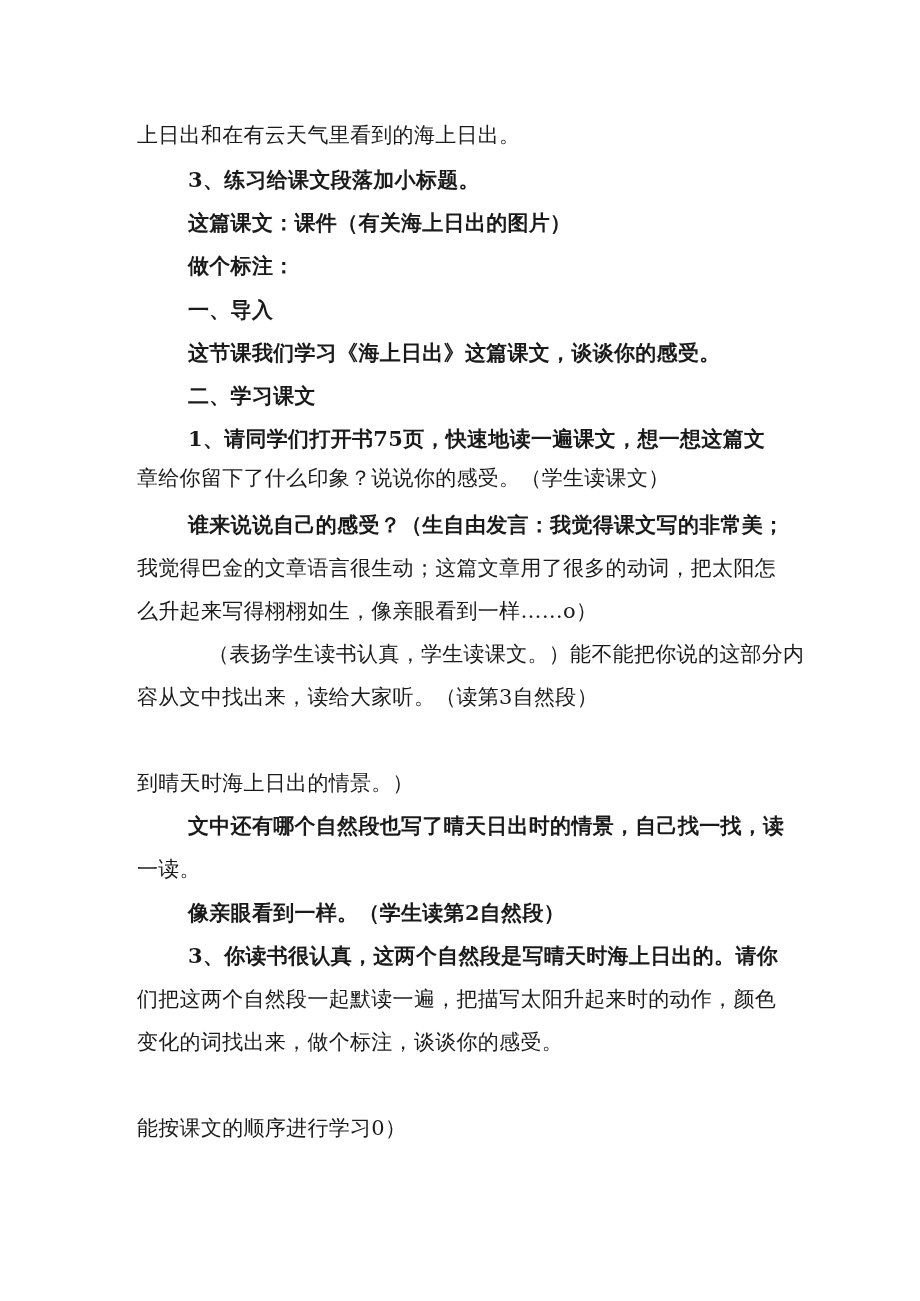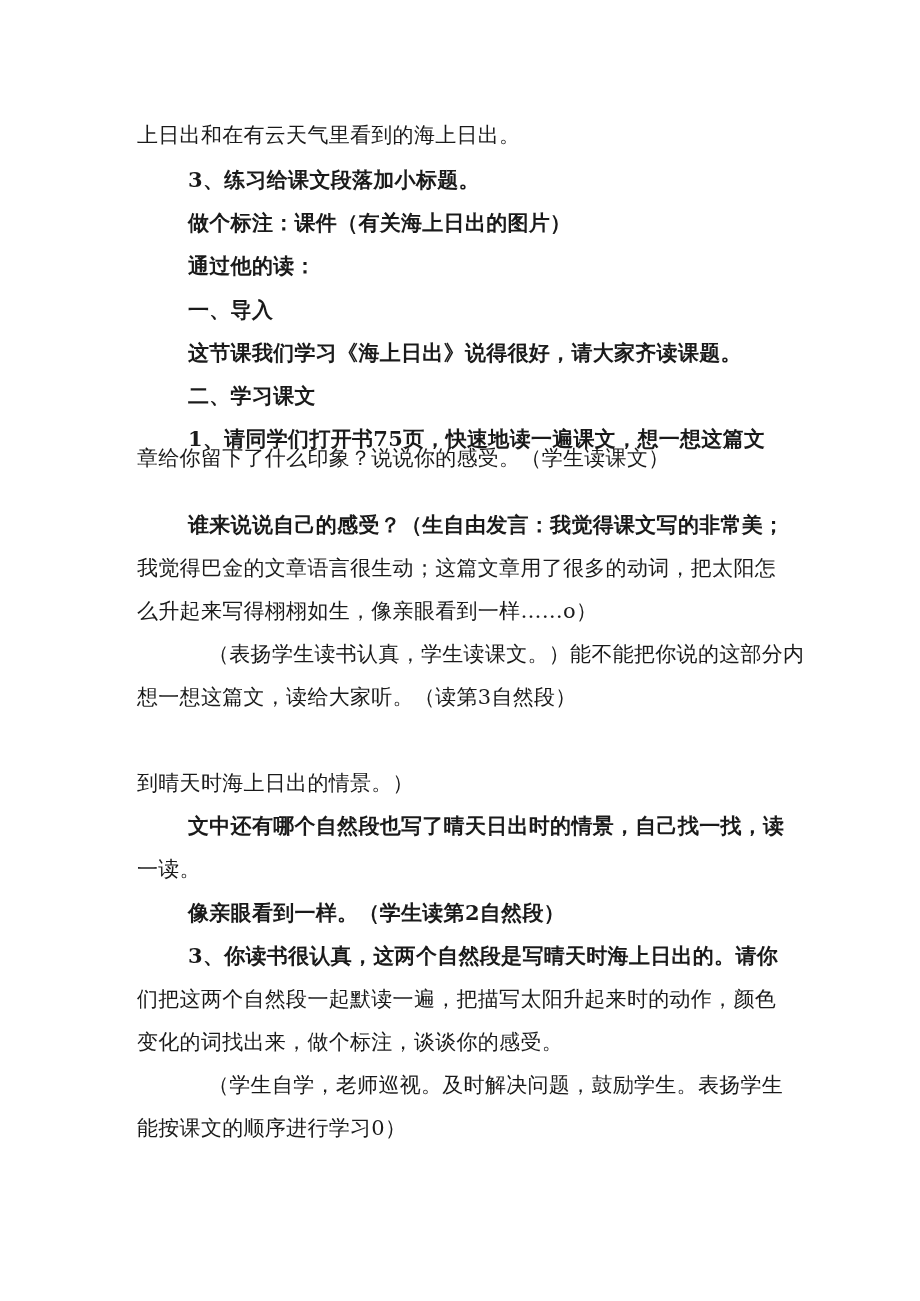--- a/index.html
+++ b/index.html
@@ -20,34 +20,33 @@
   }
   .indent { left: 188px; font-weight: bold; }
   .indent2 { left: 208px; }
 </style>
 </head>
 <body>
 
 <div class="page">
   <div class="line" style="top:121px">上日出和在有云天气里看到的海上日出。</div>
   <div class="line indent" style="top:166px">3、练习给课文段落加小标题。</div>
-  <div class="line indent" style="top:209px">做个标注：课件（有关海上日出的图片）</div>
-  <div class="line indent" style="top:252px">通过他的读：</div>
+  <div class="line indent" style="top:209px">这篇课文：课件（有关海上日出的图片）</div>
+  <div class="line indent" style="top:252px">做个标注：</div>
   <div class="line indent" style="top:296px">一、导入</div>
-  <div class="line indent" style="top:339px">这节课我们学习《海上日出》说得很好，请大家齐读课题。</div>
+  <div class="line indent" style="top:339px">这节课我们学习《海上日出》这篇课文，谈谈你的感受。</div>
   <div class="line indent" style="top:382px">二、学习课文</div>
   <div class="line indent" style="top:425px">1、请同学们打开书75页，快速地读一遍课文，想一想这篇文</div>
-  <div class="line" style="top:444px">章给你留下了什么印象？说说你的感受。（学生读课文）</div>
+  <div class="line" style="top:464px">章给你留下了什么印象？说说你的感受。（学生读课文）</div>
   <div class="line indent" style="top:511px">谁来说说自己的感受？（生自由发言：我觉得课文写的非常美；</div>
   <div class="line" style="top:554px">我觉得巴金的文章语言很生动；这篇文章用了很多的动词，把太阳怎</div>
   <div class="line" style="top:597px">么升起来写得栩栩如生，像亲眼看到一样……o）</div>
   <div class="line indent2" style="top:640px">（表扬学生读书认真，学生读课文。）能不能把你说的这部分内</div>
-  <div class="line" style="top:683px">想一想这篇文，读给大家听。（读第3自然段）</div>
+  <div class="line" style="top:683px">容从文中找出来，读给大家听。（读第3自然段）</div>
   <div class="line indent" style="top:812px">文中还有哪个自然段也写了晴天日出时的情景，自己找一找，读</div>
   <div class="line" style="top:769px">到晴天时海上日出的情景。）</div>
   <div class="line" style="top:855px">一读。</div>
   <div class="line indent" style="top:899px">像亲眼看到一样。（学生读第2自然段）</div>
   <div class="line indent" style="top:942px">3、你读书很认真，这两个自然段是写晴天时海上日出的。请你</div>
   <div class="line" style="top:985px">们把这两个自然段一起默读一遍，把描写太阳升起来时的动作，颜色</div>
   <div class="line" style="top:1028px">变化的词找出来，做个标注，谈谈你的感受。</div>
-  <div class="line indent2" style="top:1071px">（学生自学，老师巡视。及时解决问题，鼓励学生。表扬学生</div>
   <div class="line" style="top:1114px">能按课文的顺序进行学习0）</div>
 </div>
 
 </body></html>

